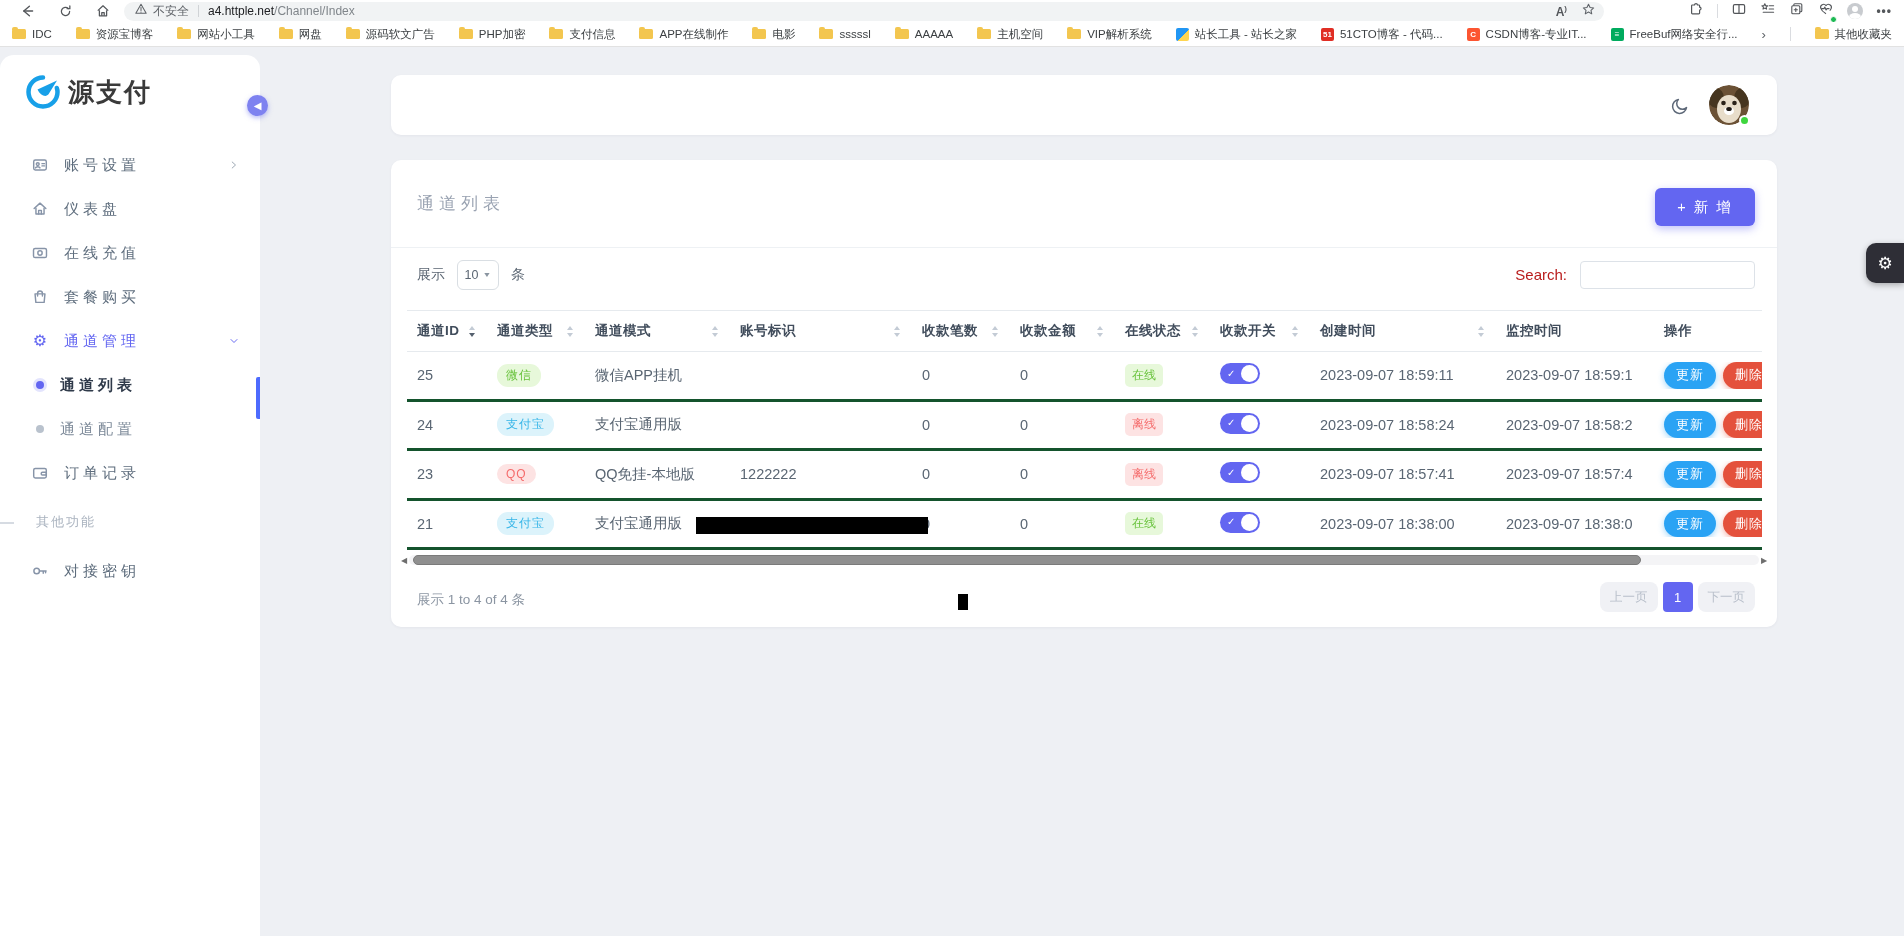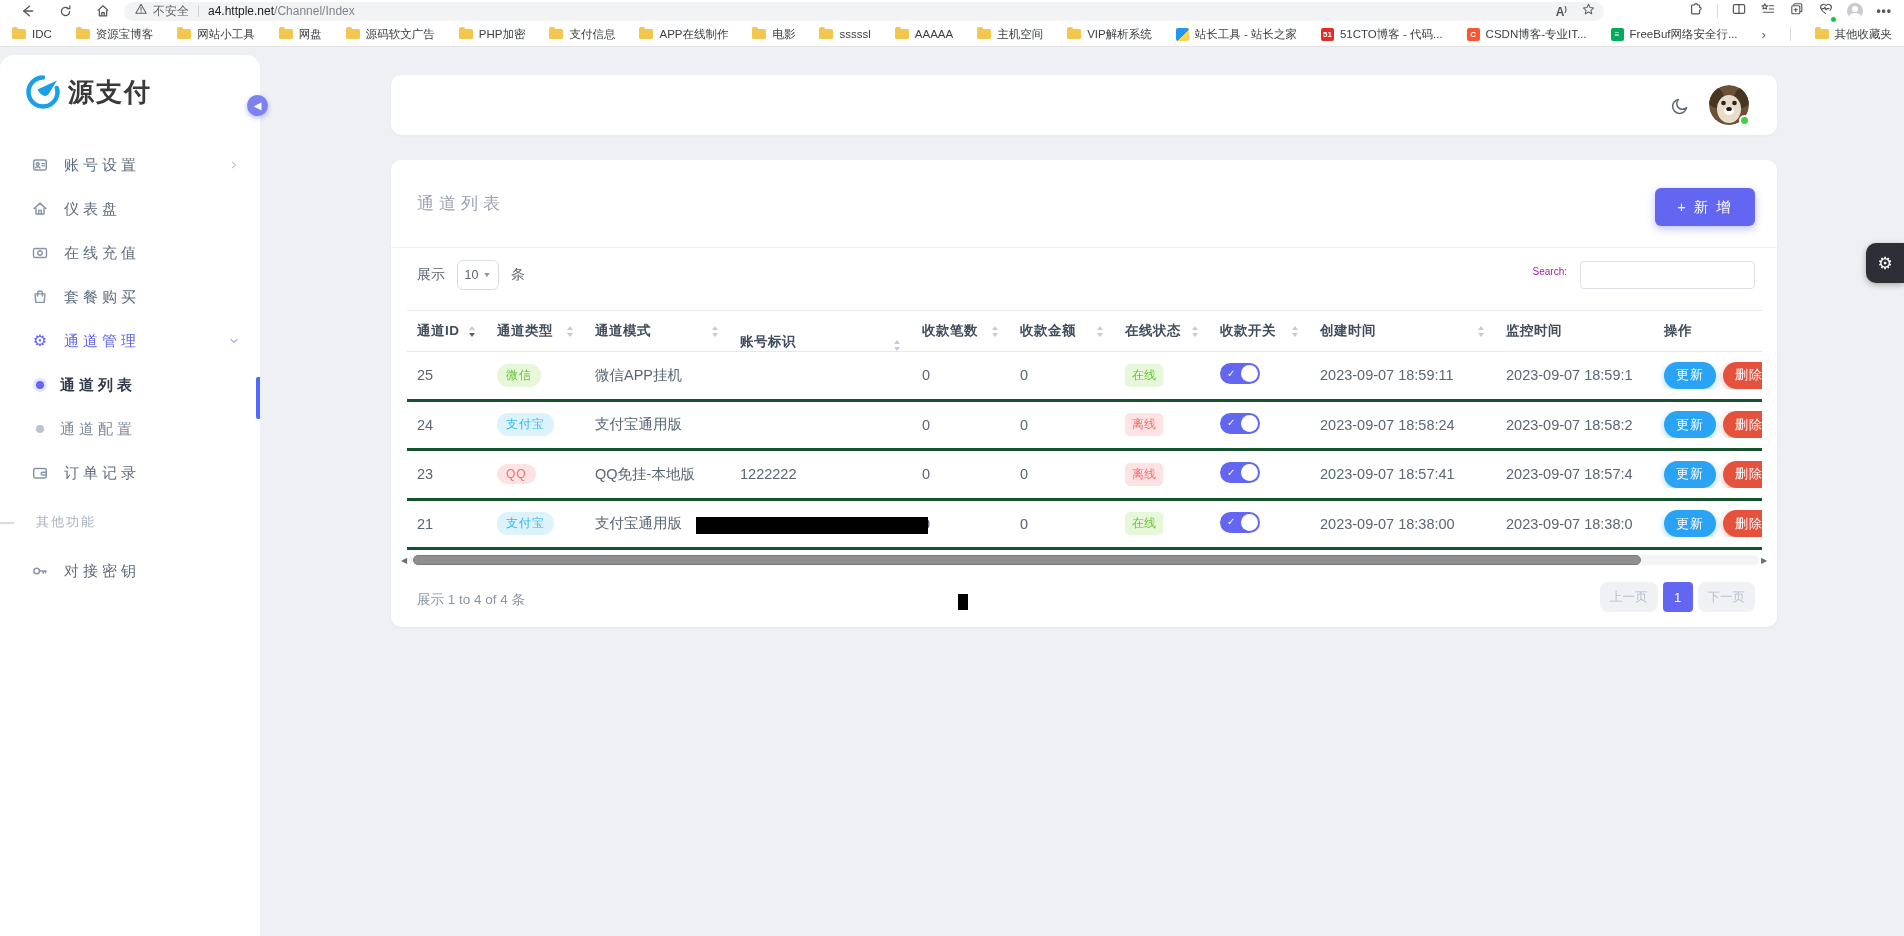--- a/index.html
+++ b/index.html
@@ -91,38 +91,38 @@
     box-shadow:0 3px 8px rgba(99,102,241,.4); font-family:inherit; }
 
   #controls { position:absolute; left:0; top:95px; width:100%; height:42px; }
   #show-label, #unit-label { position:absolute; top:11px; font-size:14px; color:#5b6673; }
   #show-label { left:26px; }
   #page-size-box { position:absolute; left:66px; top:5px; width:42px; height:30px; border:1px solid #d9dee3;
     border-radius:6px; display:flex; align-items:center; justify-content:center; gap:4px;
     font-size:12.5px; color:#5b6673; background:#fff; }
   #page-size-box .chev { font-size:9px; color:#8a95a1; transform:scaleY(.8); }
   #unit-label { left:120px; }
-  #search-label { position:absolute; right:210px; top:11px; font-size:10px; color:#a21caf; }
+  #search-label { position:absolute; right:210px; top:11px; font-size:15px; color:#b91c1c; }
   #search-input { position:absolute; right:22px; top:6px; width:175px; height:28px; border:1px solid #dde2e8;
     border-radius:4px; background:#fff; padding:0 8px; font-size:13px; color:#333; font-family:inherit; }
 
   #thead { position:absolute; left:16px; top:150px; width:1355px; height:42px; display:flex;
     border-top:1px solid #e6eaee; border-bottom:1px solid #e6eaee; }
   .th { display:flex; align-items:center; justify-content:space-between; padding:0 12px 0 10px;
     font-size:13.5px; font-weight:bold; color:#414d5c; letter-spacing:.5px; white-space:nowrap; }
   .sorts { display:flex; flex-direction:column; gap:3px; }
   .car { width:0; height:0; border-left:3.5px solid transparent; border-right:3.5px solid transparent; }
   .car.up { border-bottom:4.5px solid #c3cbd5; }
   .car.dn { border-top:4.5px solid #c3cbd5; }
   .car.dn.dark { border-top-color:#55606e; }
 
   #tbody { position:absolute; left:16px; top:192px; width:1355px; }
   .tr { height:49.5px; display:flex; align-items:center; border-bottom:3px solid #14532d; position:relative; }
   .td { padding-left:10px; font-size:14.5px; color:#5a6673; white-space:nowrap; overflow:hidden; }
-  .c0{width:80px;} .c1{width:98px;} .c2{width:145px;} .c3{width:182px;align-items:flex-end;} .c4{width:98px;}
+  .c0{width:80px;} .c1{width:98px;} .c2{width:145px;} .c3{width:182px;} .c4{width:98px;}
   .c5{width:105px;} .c6{width:95px;} .c7{width:100px;} .c8{width:186px;} .c9{width:158px;} .c10{width:108px;}
   .badge { display:inline-block; font-size:12px; padding:3px 9px; border-radius:11px; letter-spacing:1px; }
   .badge.green { color:var(--badge-green-text); background:var(--badge-green-bg); }
   .badge.cyan  { color:var(--badge-cyan-text);  background:var(--badge-cyan-bg); }
   .badge.red   { color:var(--badge-red-text);   background:var(--badge-red-bg); }
   .sbadge { display:inline-block; font-size:12px; padding:3px 7px; border-radius:5px; }
   .sbadge.green { color:var(--badge-green-text); background:var(--badge-green-bg); }
   .sbadge.red   { color:var(--badge-red-text);   background:var(--badge-red-bg); }
   .toggle { display:inline-flex; align-items:center; width:40px; height:21px; border-radius:11px;
     background:var(--accent); position:relative; }

